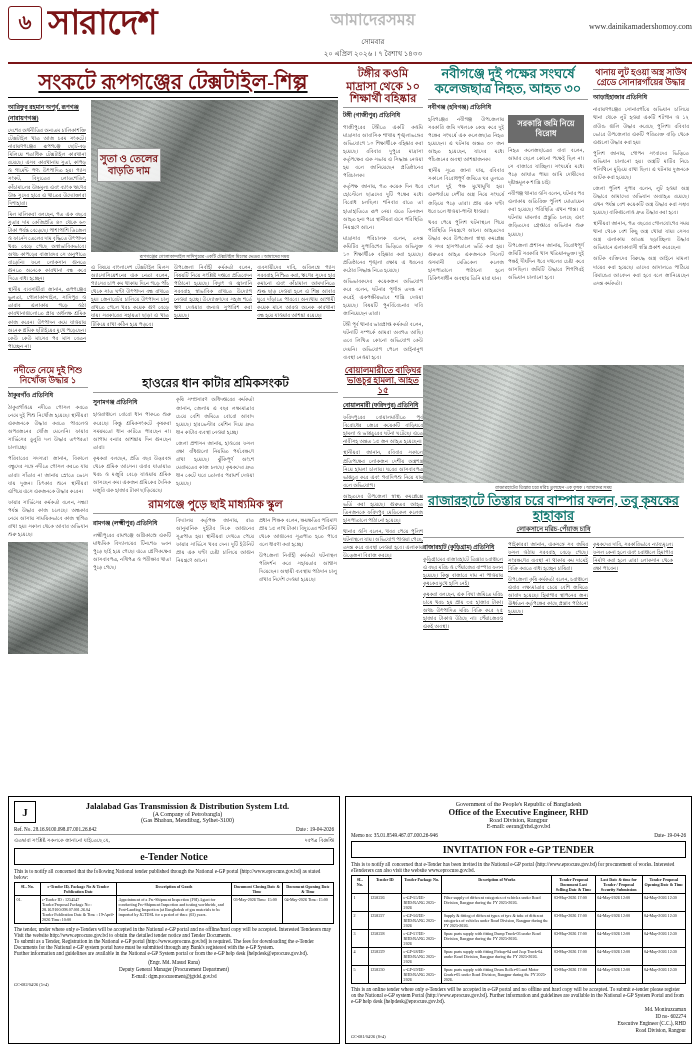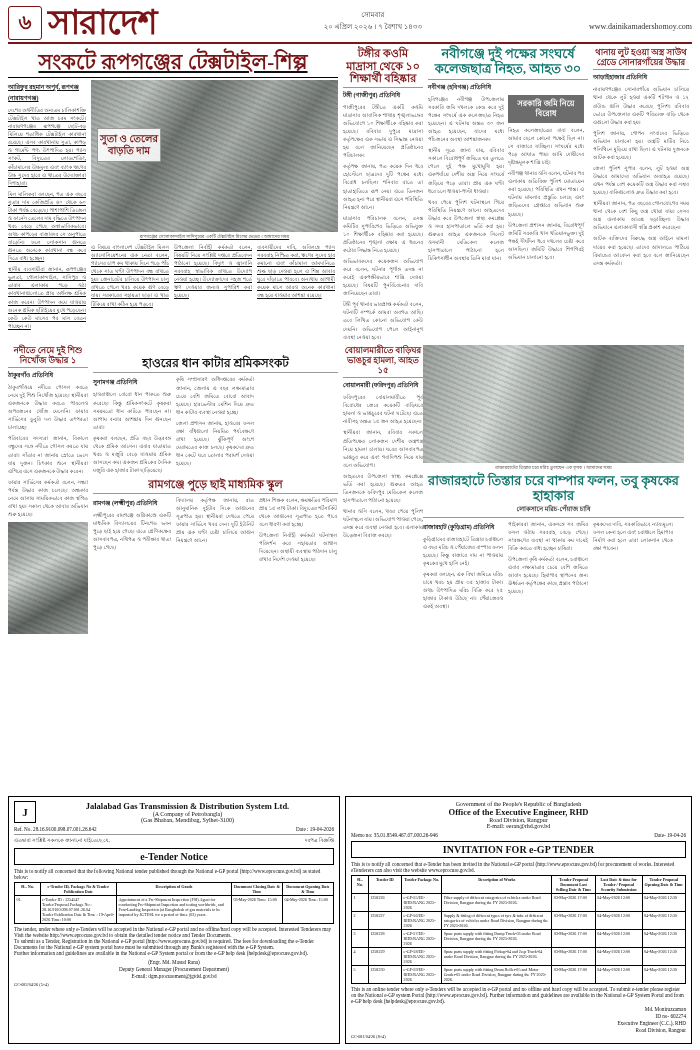--- a/index.html
+++ b/index.html
@@ -101,20 +101,21 @@
 </style>
 </head>
 <body>
 
 <div class="page">
 
   <div class="masthead">
     <div class="mh-badge">৬</div>
     <div class="mh-title">সারাদেশ</div>
     <div class="mh-mid">
+      <div class="mh-logo">আমাদেরসময়</div>
       <div class="mh-day">সোমবার</div>
       <div class="mh-date">২০ এপ্রিল ২০২৬ । ৭ বৈশাখ ১৪৩৩</div>
     </div>
     <div class="mh-right">
       <span class="mh-site">www.dainikamadershomoy.com</span>
     </div>
   </div>
 
   <div style="display:flex; gap:5px; margin-top:3px;">
 
@@ -228,21 +229,21 @@
           <div style="width:78px;" class="body-text">বিদ্যালয় কর্তৃপক্ষ জানায়, রাত আনুমানিক দুইটার দিকে আগুনের সূত্রপাত হয়। স্থানীয়রা দেখতে পেয়ে ফায়ার সার্ভিসে খবর দেন। দুটি ইউনিট প্রায় এক ঘণ্টা চেষ্টা চালিয়ে আগুন নিয়ন্ত্রণে আনে।</div>
           <div style="width:78px;">
             <div class="body-text">প্রধান শিক্ষক বলেন, ক্ষয়ক্ষতির পরিমাণ প্রায় ১৫ লাখ টাকা। বিদ্যুতের শর্টসার্কিট থেকে আগুনের সূত্রপাত হতে পারে বলে ধারণা করা হচ্ছে।</div>
             <div class="body-text" style="margin-top:3px;">উপজেলা নির্বাহী কর্মকর্তা ঘটনাস্থল পরিদর্শন করে সহায়তার আশ্বাস দিয়েছেন। অস্থায়ী ব্যবস্থায় পাঠদান চালু রাখার নির্দেশ দেওয়া হয়েছে।</div>
           </div>
         </div>
       </div>
     </div>
 
     <div style="width:346px;">
-      <div style="display:flex; gap:0;">
+      <div style="display:flex; gap:0;text-decoration:underline;">
         <div style="width:80px;">
           <div class="head-sm">বোয়ালমারীতে বাড়িঘর ভাঙচুর হামলা, আহত ১৫</div>
           <div class="thinrule" style="margin:2px 0;"></div>
           <div class="byline">বোয়ালমারী (ফরিদপুর) প্রতিনিধি</div>
           <div class="body-text">ফরিদপুরের বোয়ালমারীতে পূর্ব বিরোধের জেরে কয়েকটি বাড়িঘরে হামলা ও ভাঙচুরের ঘটনা ঘটেছে। এতে নারীসহ অন্তত ১৫ জন আহত হয়েছেন।</div>
           <div class="body-text" style="margin-top:3px;">স্থানীয়রা জানান, রবিবার সকালে প্রতিপক্ষের লোকজন দেশীয় অস্ত্রশস্ত্র নিয়ে হামলা চালায়। ঘরের আসবাবপত্র ভাঙচুর করে এবং গবাদিপশু নিয়ে যায় বলে অভিযোগ।</div>
           <div class="body-text" style="margin-top:3px;">আহতদের উপজেলা স্বাস্থ্য কমপ্লেক্সে ভর্তি করা হয়েছে। গুরুতর আহত তিনজনকে ফরিদপুর মেডিকেল কলেজ হাসপাতালে পাঠানো হয়েছে।</div>
           <div class="body-text" style="margin-top:3px;">থানার ওসি বলেন, খবর পেয়ে পুলিশ ঘটনাস্থলে যায়। অভিযোগ পাওয়া গেছে, তদন্ত করে ব্যবস্থা নেওয়া হবে। এলাকায় উত্তেজনা বিরাজ করছে।</div>
         </div>
         <div style="width:261px;">

